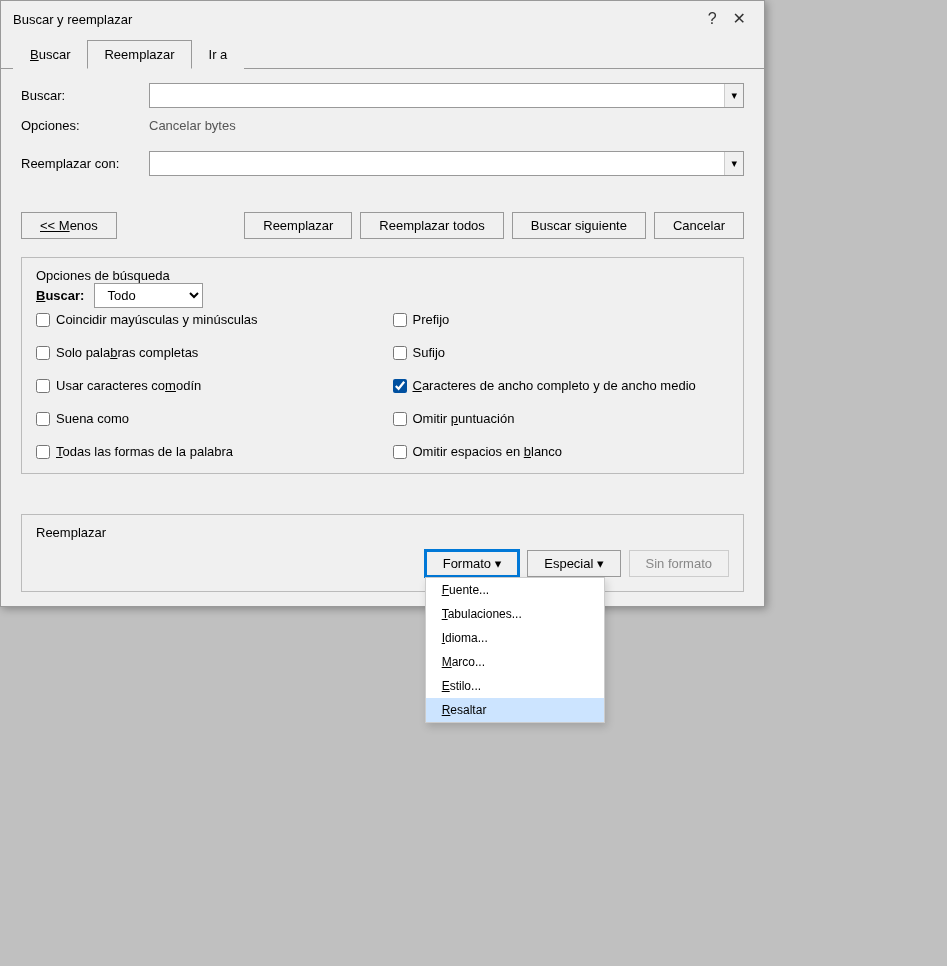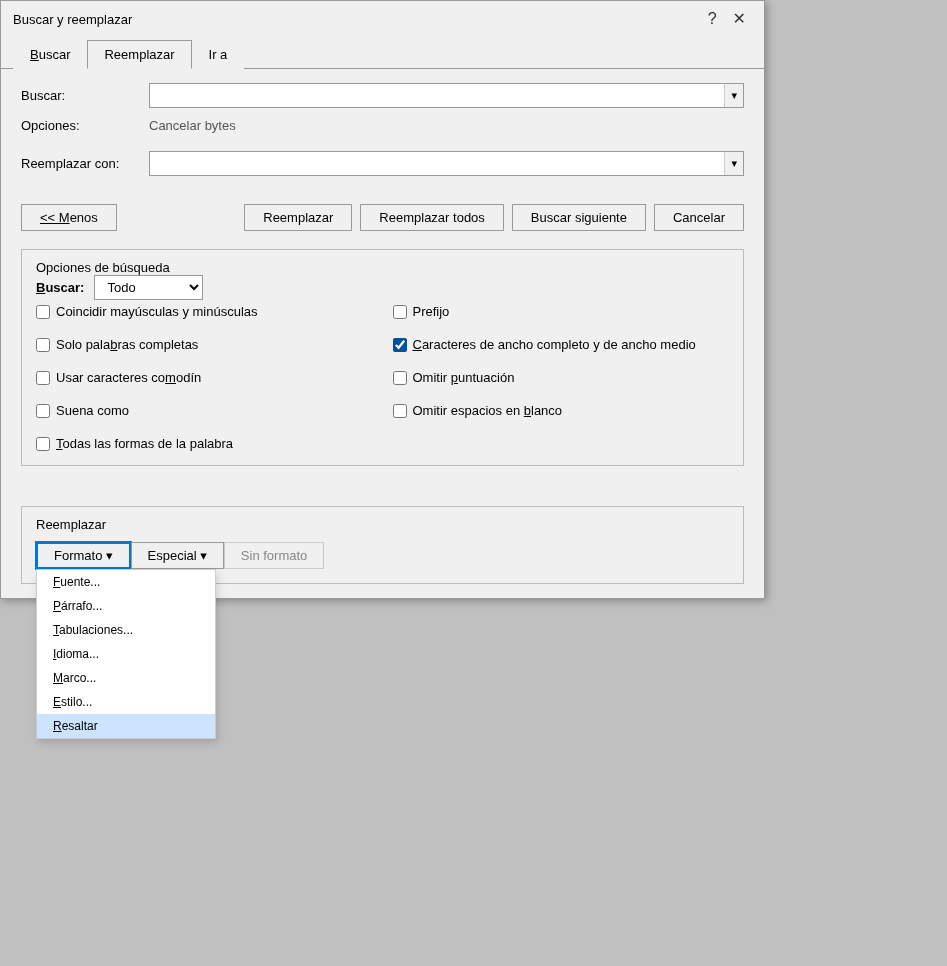--- a/index.html
+++ b/index.html
@@ -205,20 +205,22 @@
       margin-top: 10px;
       border: 1px solid #bbb;
       padding: 10px 14px 14px 14px;
     }
     .reemplazar-section-title {
       font-size: 13px;
       margin-bottom: 10px;
     }
     .reemplazar-buttons {
       display: flex;
+      gap: 8px;
+      justify-content: flex-end;
     }
     .reemplazar-btn {
       padding: 4px 16px;
       font-size: 13px;
       border: 1px solid #999;
       background: #f0f0f0;
       cursor: pointer;
       position: relative;
     }
     .reemplazar-btn.active-focus {
@@ -291,21 +293,21 @@
     </div>
 
     <div class="form-row" style="margin-top:8px;">
       <span class="form-label">Reemplazar con:</span>
       <div class="form-input-wrap">
         <input class="form-input" type="text" value="" style="">
         <button class="form-input-dropdown">▾</button>
       </div>
     </div>
 
-    <div class="buttons-row" style="margin-top: 18px;">
+    <div class="buttons-row" style="margin-top: 26px;">
       <button class="btn"><u>&lt;&lt; M</u>enos</button>
       <div style="flex:1;"></div>
       <button class="btn">Reemplazar</button>
       <button class="btn">Reemplazar todos</button>
       <button class="btn">Buscar siguiente</button>
       <button class="btn">Cancelar</button>
     </div>
 
     <div class="options-section">
       <div class="options-section-title">
@@ -347,20 +349,24 @@
             <label><u>T</u>odas las formas de la palabra</label>
           </div>
         </div>
 
         <div class="options-col">
           <div class="checkbox-row">
             <input type="checkbox" style="">
             <label>Prefijo</label>
           </div>
           <div class="checkbox-row">
+            <input type="checkbox" style="">
+            <label>Sufijo</label>
+          </div>
+          <div class="checkbox-row">
             <input type="checkbox" checked="" style="accent-color: rgb(0, 80, 160);">
             <label><u>C</u>aracteres de ancho completo y de ancho medio</label>
           </div>
           <div class="checkbox-row">
             <input type="checkbox" style="">
             <label>Omitir <u>p</u>untuación</label>
           </div>
           <div class="checkbox-row">
             <input type="checkbox" style="">
             <label>Omitir espacios en <u>b</u>lanco</label>
@@ -375,21 +381,20 @@
       <div class="reemplazar-section-title">Reemplazar</div>
       <div class="reemplazar-buttons">
 
         <div class="formato-wrap">
           <button class="reemplazar-btn active-focus" style="position:relative;">
             Formato ▾
           </button>
           
           <div class="dropdown-menu">
             <div class="dropdown-item"><u>F</u>uente...</div>
-            <div class="dropdown-item"><u>P</u>árrafo...</div>
             <div class="dropdown-item"><u>T</u>abulaciones...</div>
             <div class="dropdown-item"><u>I</u>dioma...</div>
             <div class="dropdown-item"><u>M</u>arco...</div>
             <div class="dropdown-item"><u>E</u>stilo...</div>
             <div class="dropdown-item highlighted"><u>R</u>esaltar</div>
           </div>
         </div>
         <button class="reemplazar-btn">Especial ▾</button>
         <button class="reemplazar-btn" style="color:#888; border-color:#ccc;">Sin formato</button>
       </div>

